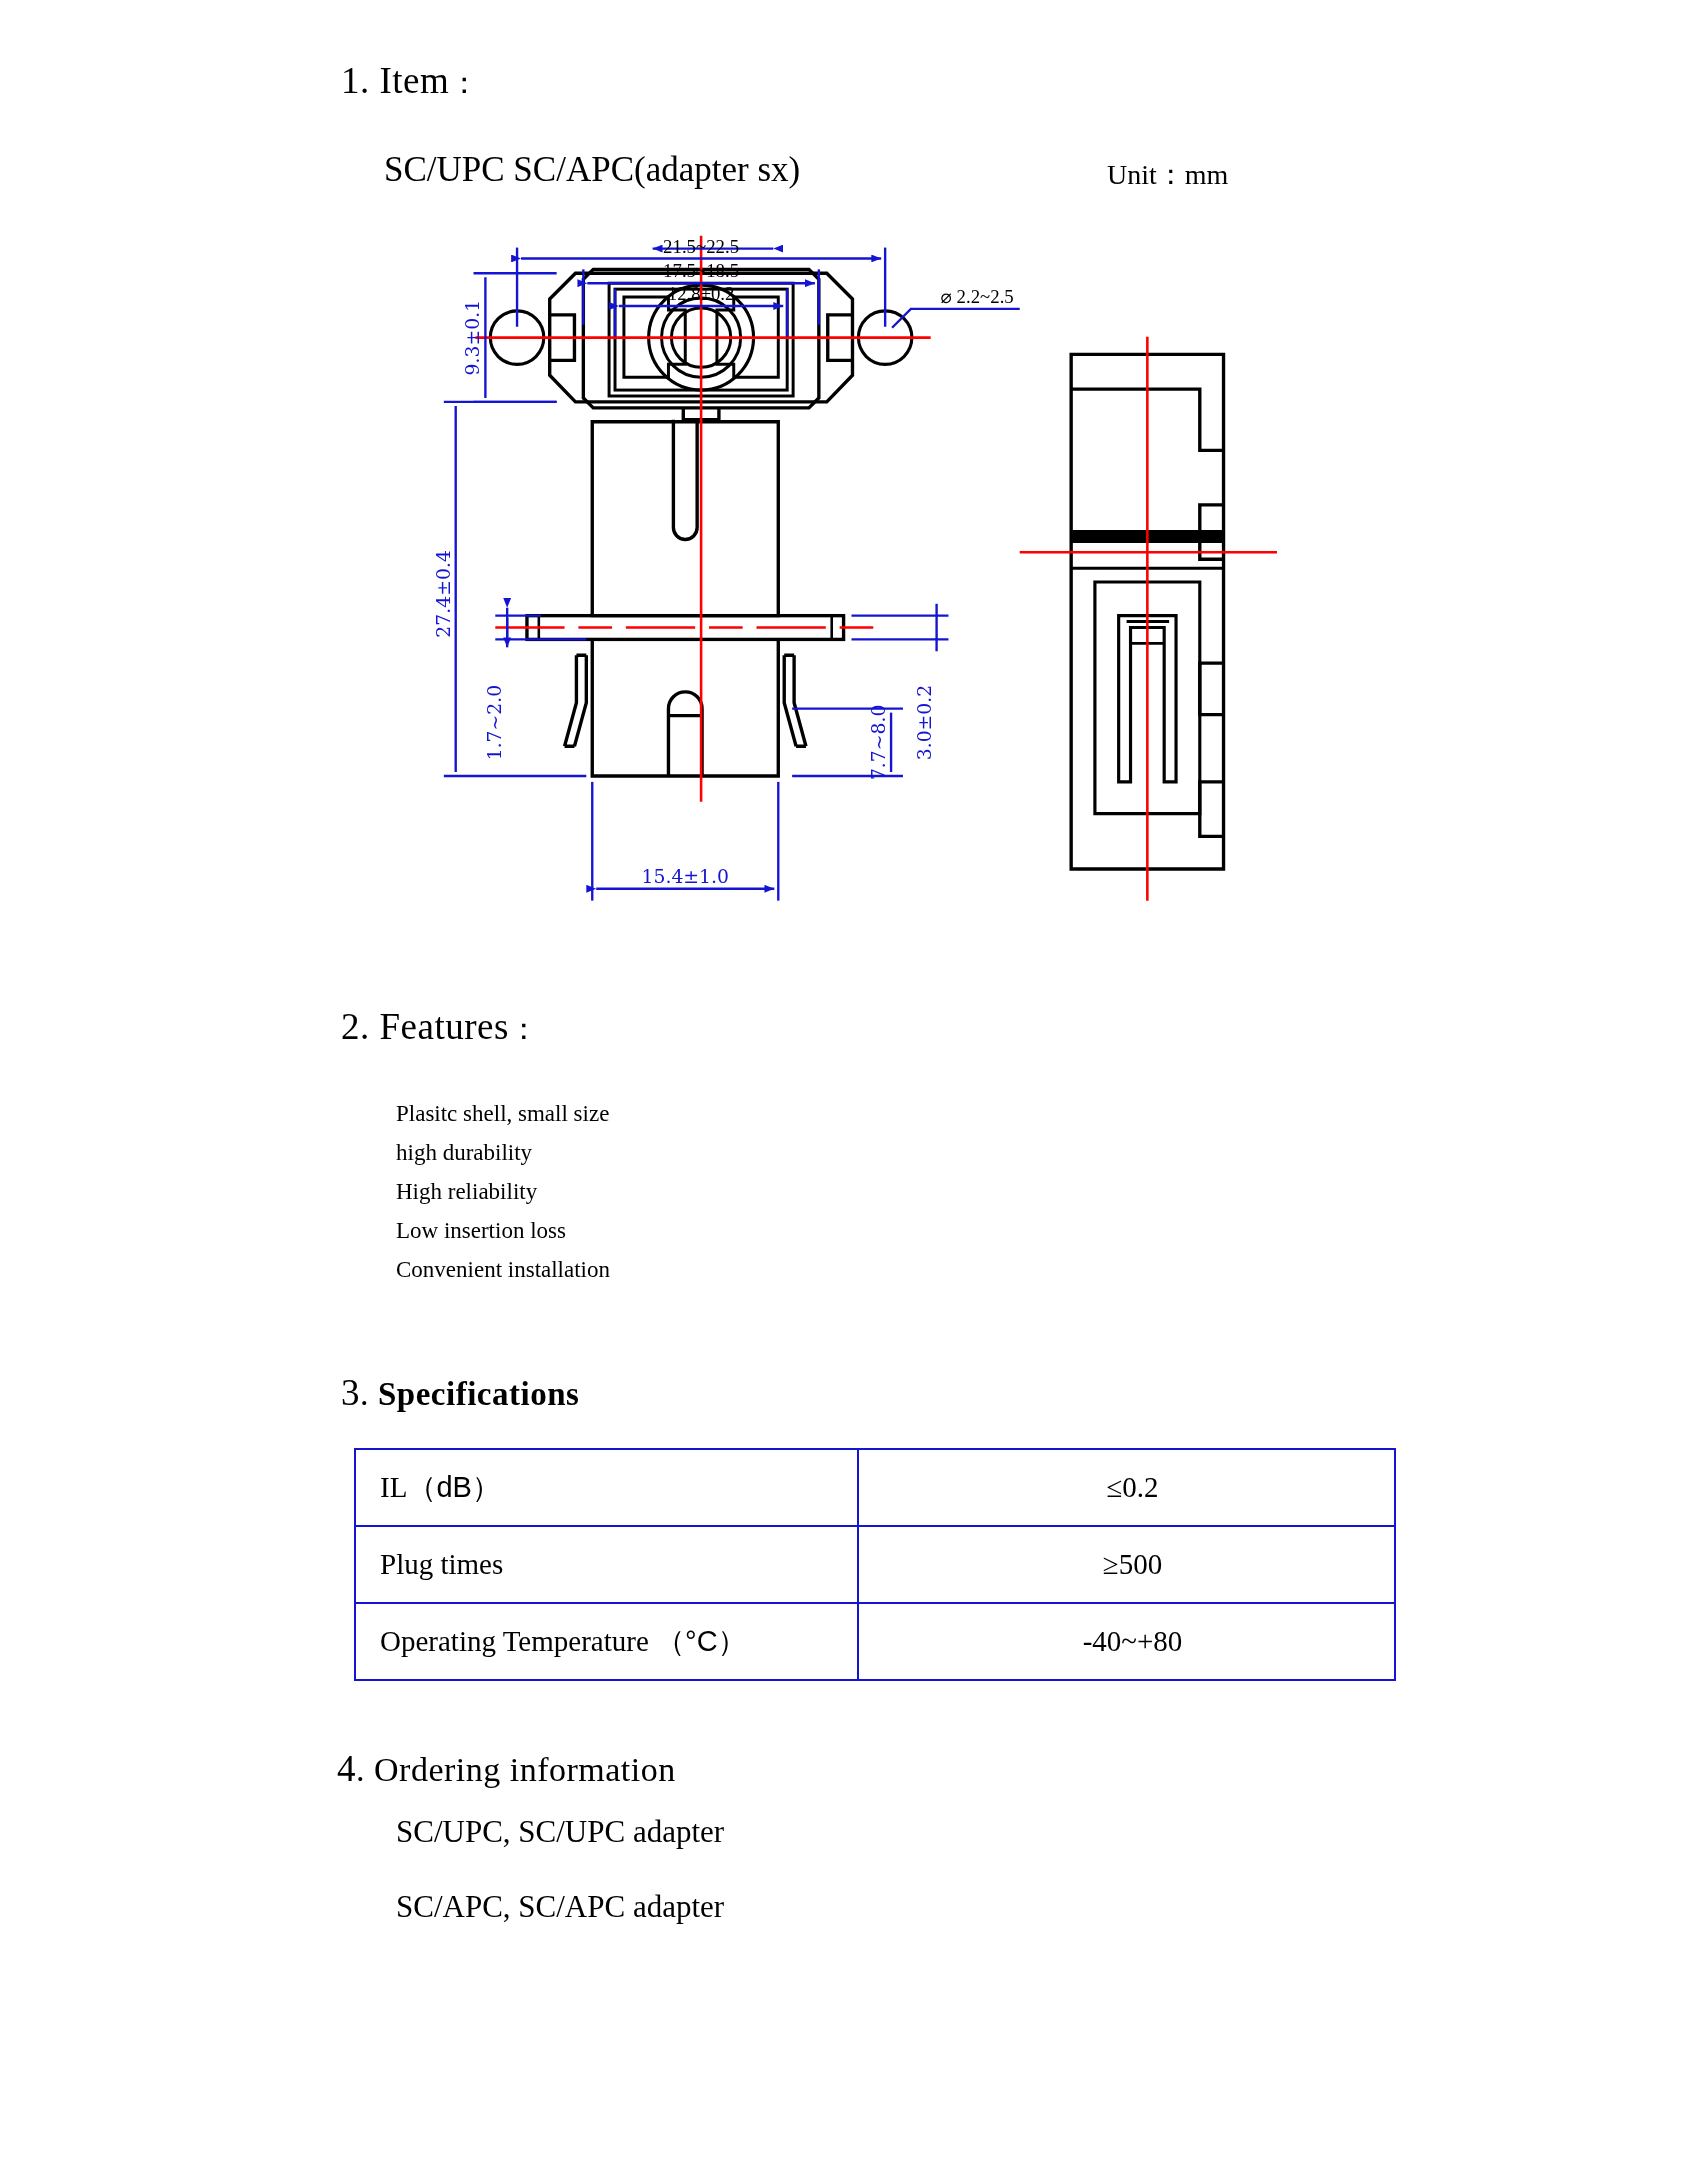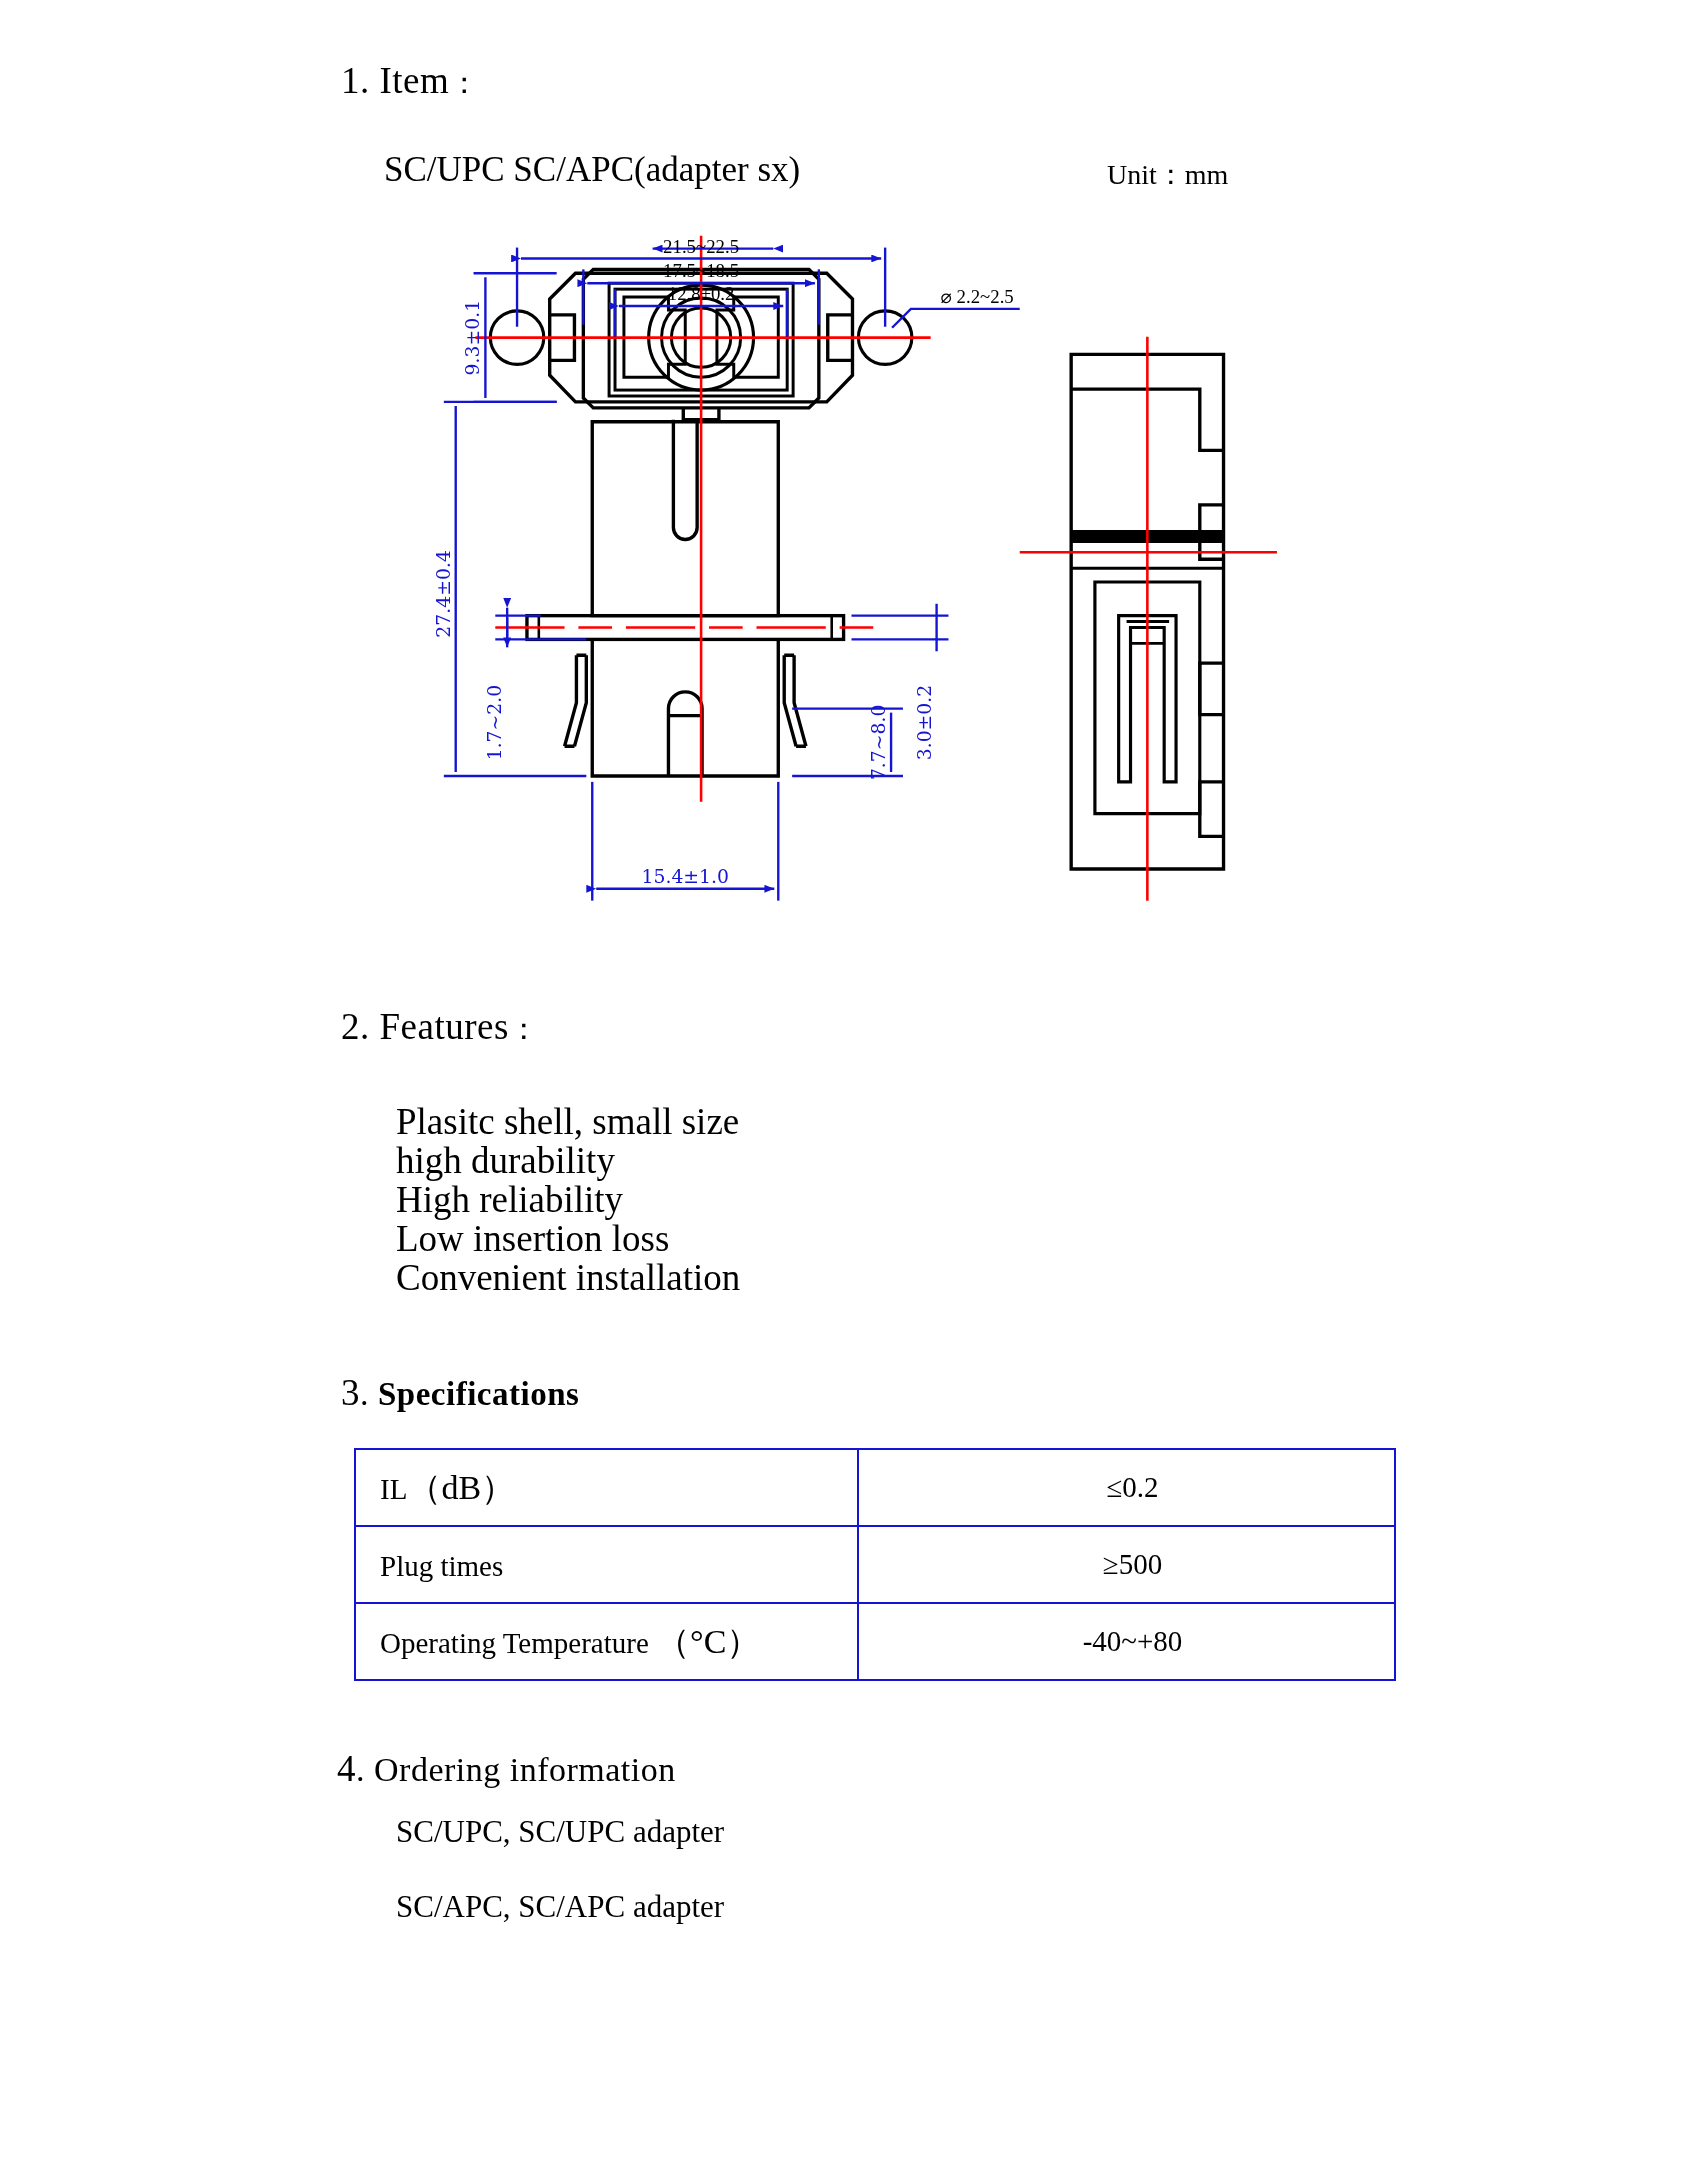--- a/index.html
+++ b/index.html
@@ -36,21 +36,21 @@
     font-size: 35px; white-space: nowrap;
   }
   #unit-label {
     position: absolute; left: 1107px; top: 156px;
     font-size: 28px; white-space: nowrap;
   }
 
   
   #features-list {
     position: absolute; left: 396px; top: 1094px;
-    font-size: 37px; line-height: 39px; margin-top: 8px;
+    font-size: 23px; line-height: 39px;
   }
   #features-list div { white-space: nowrap; }
 
   
   #drawing {
     position: absolute; left: 327px; top: 208px;
     width: 1049px; height: 752px;
   }
   #drawing svg { display: block; }
 
@@ -67,21 +67,21 @@
     padding: 0 0 0 24px;
     height: 75px;
     vertical-align: middle;
   }
   #spec-table td.val {
     text-align: center;
     padding-left: 12px;
   }
   #spec-table col.c1 { width: 503px; }
   #spec-table col.c2 { width: 537px; }
-  .paren-cjk { font-family: Liberation Serif, serif; font-size: 34px; }
+  .paren-cjk { font-family: Liberation Sans, sans-serif; font-size: 29px; }
 
   
   .order-line {
     position: absolute; left: 396px;
     font-size: 31px; white-space: nowrap;
   }
   #order-1 { top: 1814px; }
   #order-2 { top: 1889px; }
 
   

